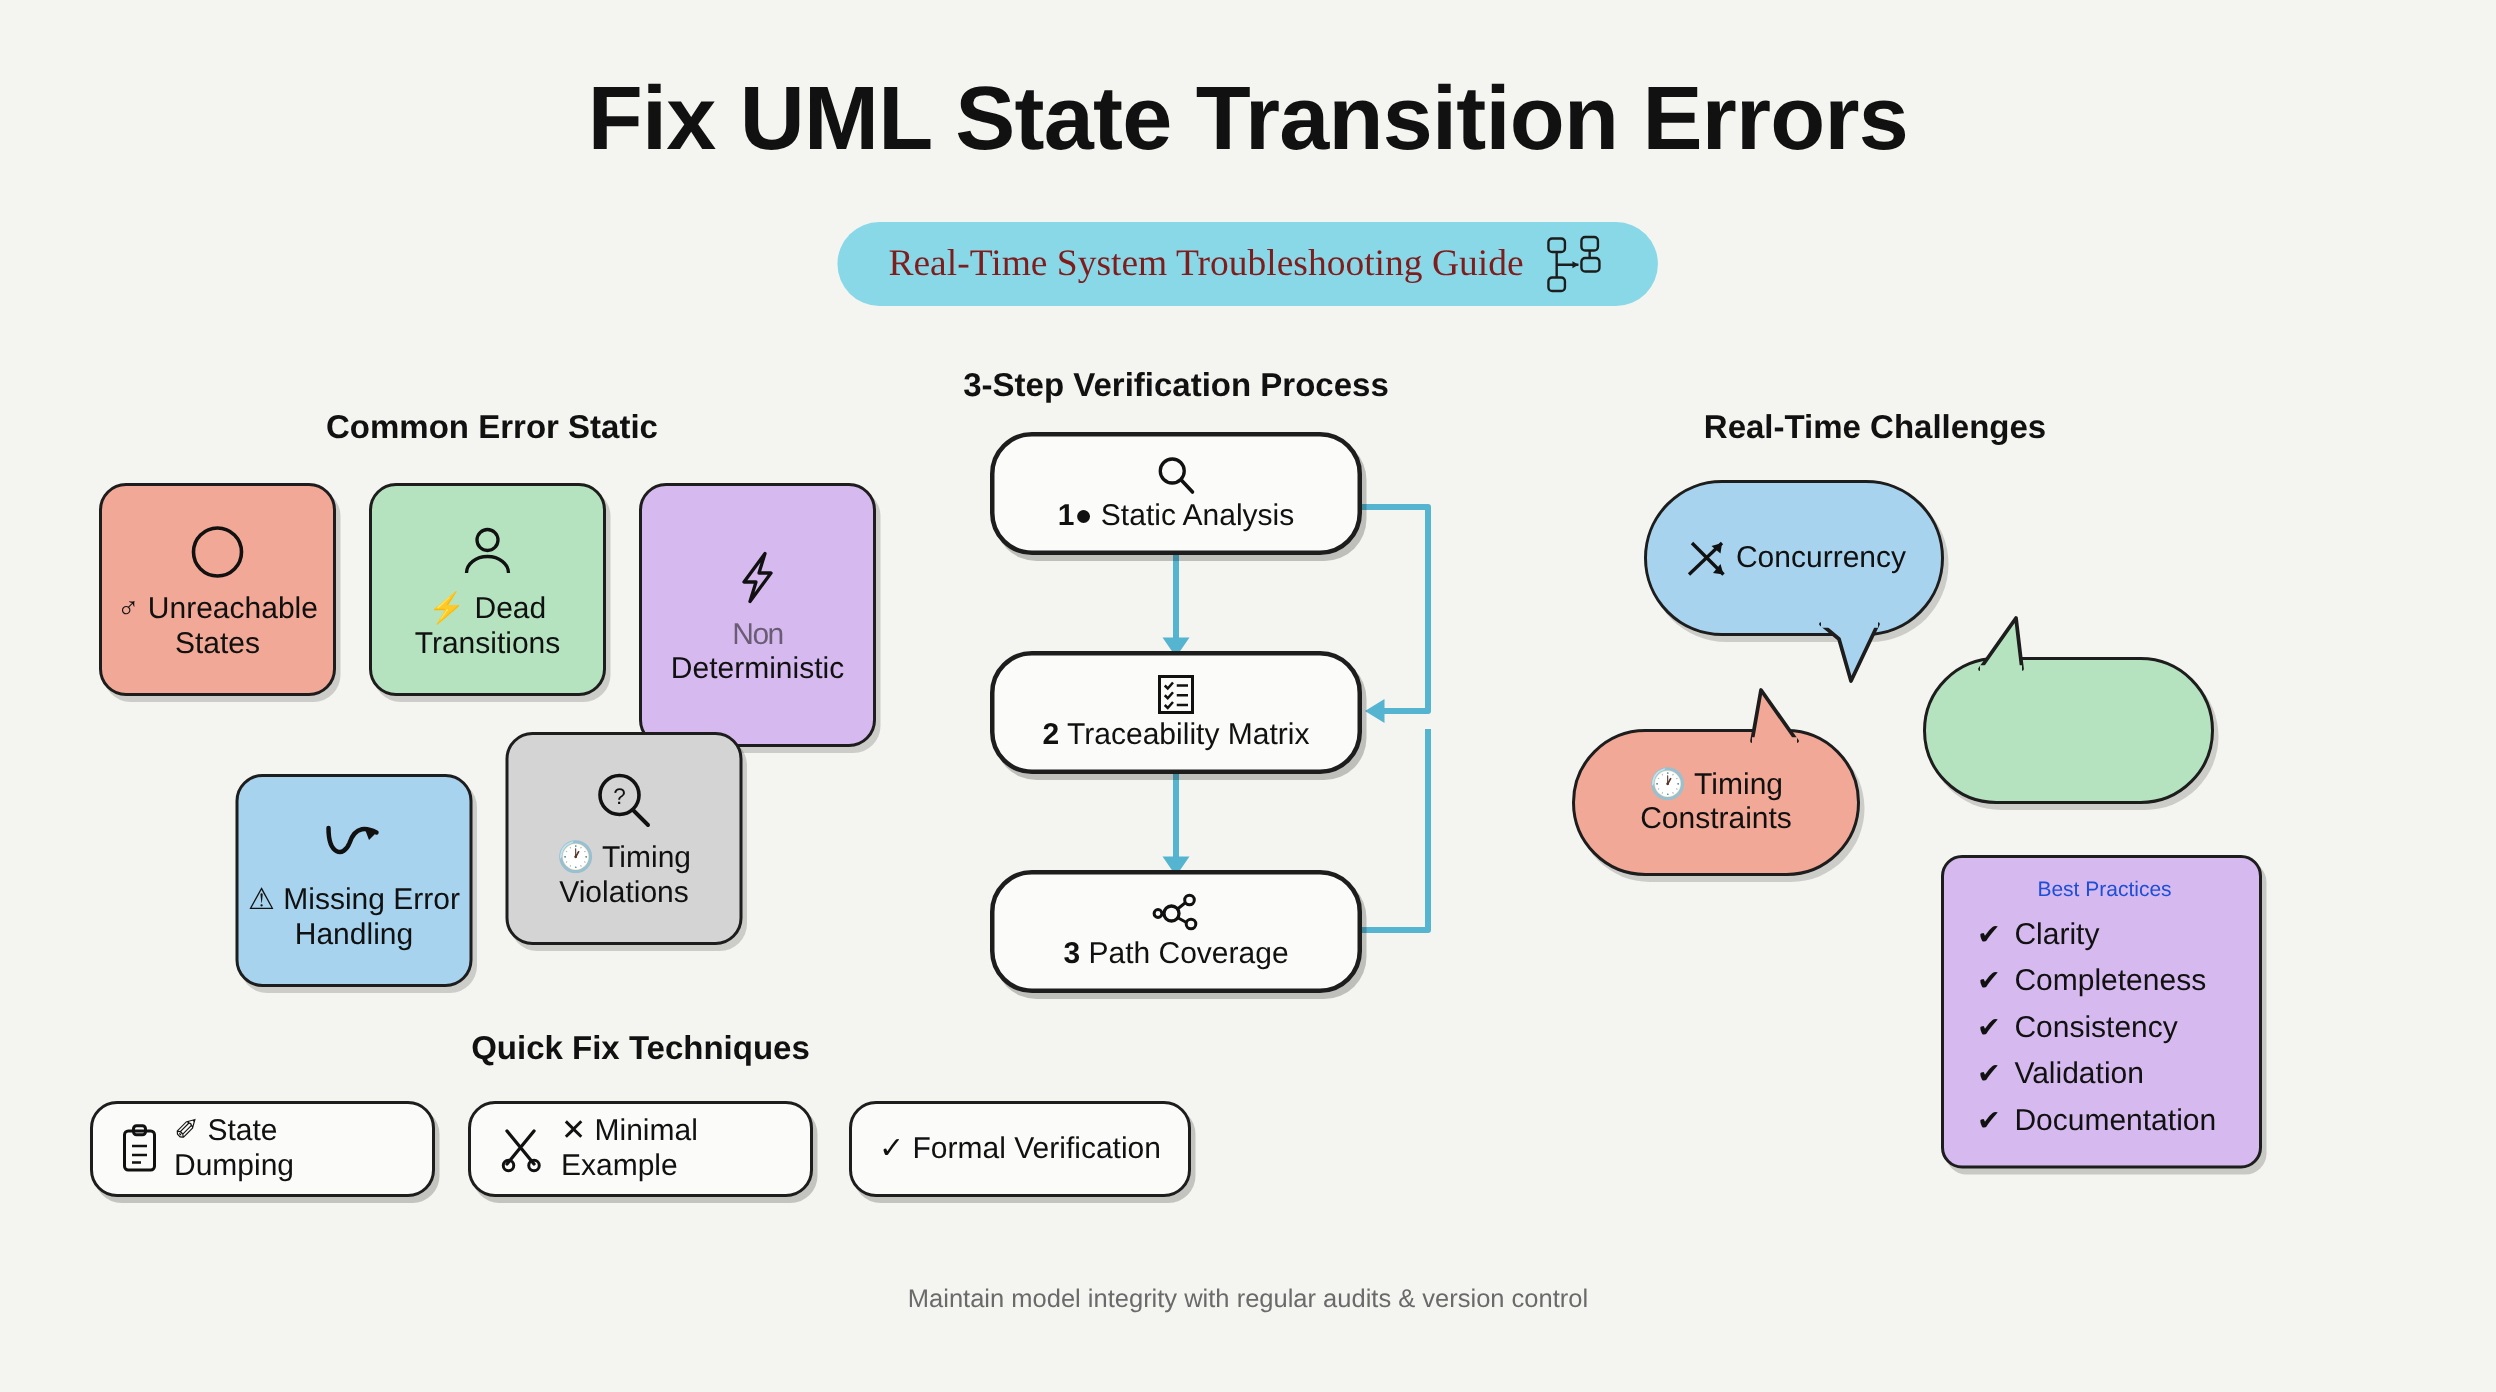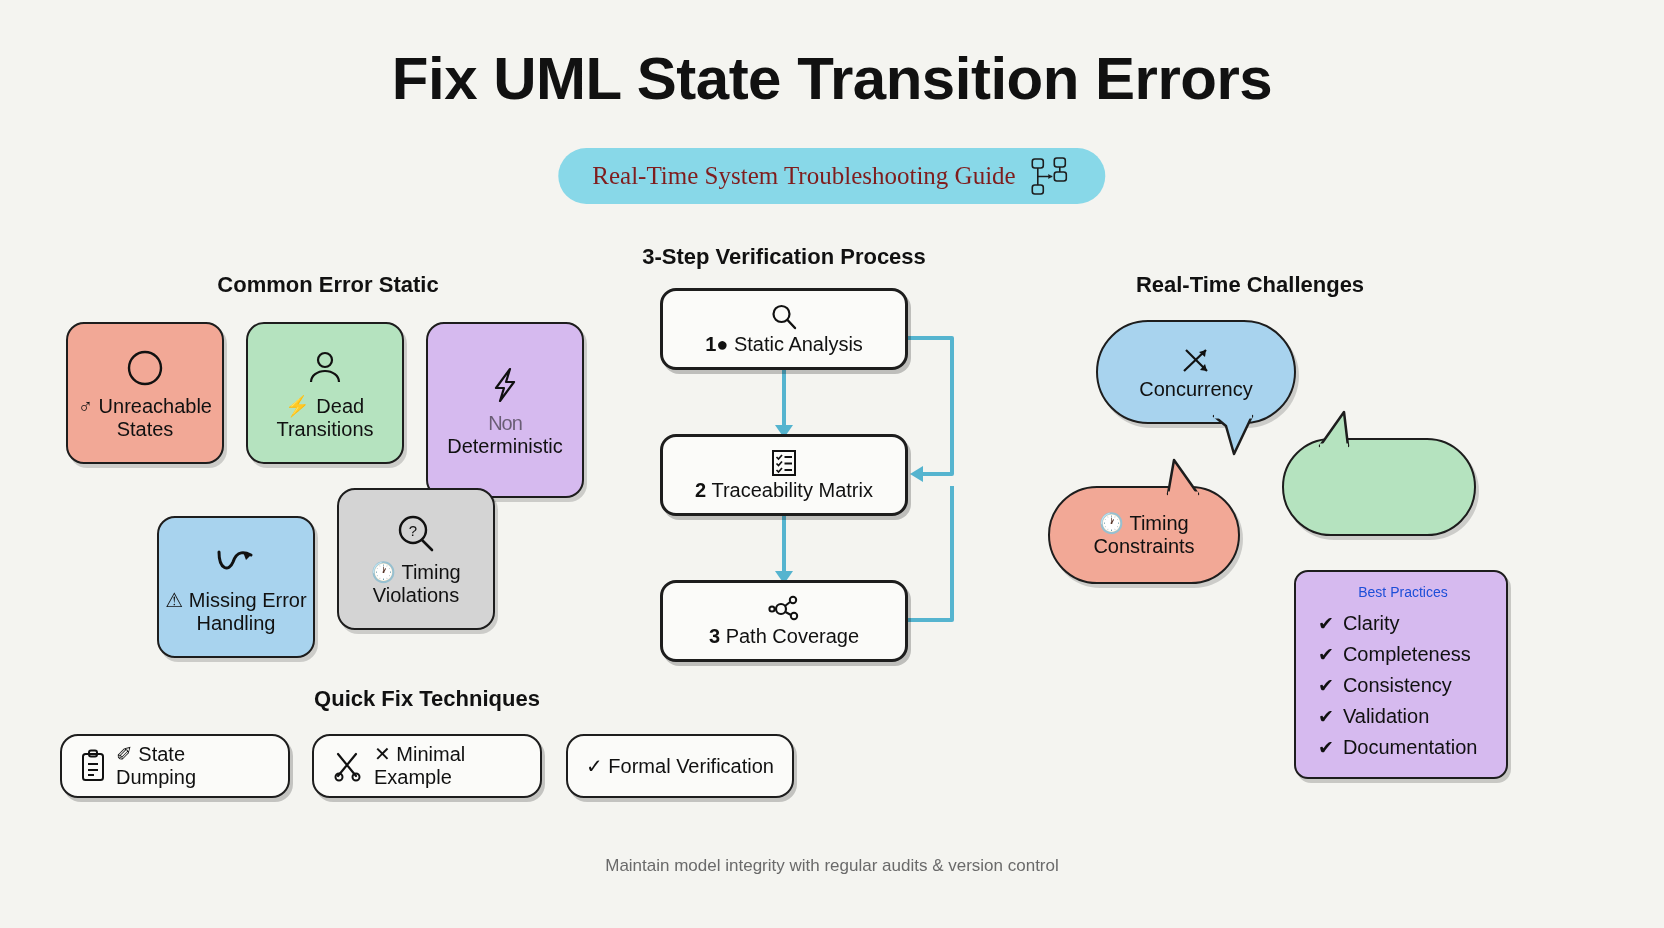--- a/index.html
+++ b/index.html
@@ -55,41 +55,41 @@
     font-size: 20px; line-height: 1.14; color: #111;
     display: block;
   }
 
   
   .flow-box {
     position: absolute;
     width: 248px; height: 82px;
     background: #fbfbf9;
     border: 3px solid #1d1d1d;
-    border-radius: 16px;
+    border-radius: 28px;
     box-shadow: 3px 4px 0 rgba(0,0,0,0.22);
     display: flex; flex-direction: column;
     align-items: center; justify-content: center;
     gap: 1px;
   }
   .flow-icon { height: 30px; display: flex; align-items: center; justify-content: center; }
   .flow-label { font-size: 20px; color: #111; white-space: nowrap; }
   .flow-label b { font-weight: bold; }
 
   
   .bubble {
     position: absolute;
     border: 2.5px solid #1d1d1d;
     border-radius: 60px;
     box-shadow: 3px 4px 0 rgba(0,0,0,0.16);
     display: flex; align-items: center; justify-content: center;
     text-align: center;
     padding: 6px 18px;
   }
-  .bubble-inner { display: flex; flex-direction: column; align-items: center; gap: 2px; }
+  .bubble-inner { display: flex; flex-direction: row; align-items: center; gap: 2px; }
   .bubble-label { font-size: 20px; line-height: 1.15; color: #111; }
 
   
   .bp-box {
     position: absolute;
     background: #d6baef;
     border: 2.5px solid #1d1d1d;
     border-radius: 14px;
     box-shadow: 3px 4px 0 rgba(0,0,0,0.18);
     padding: 12px 18px 14px 22px;

